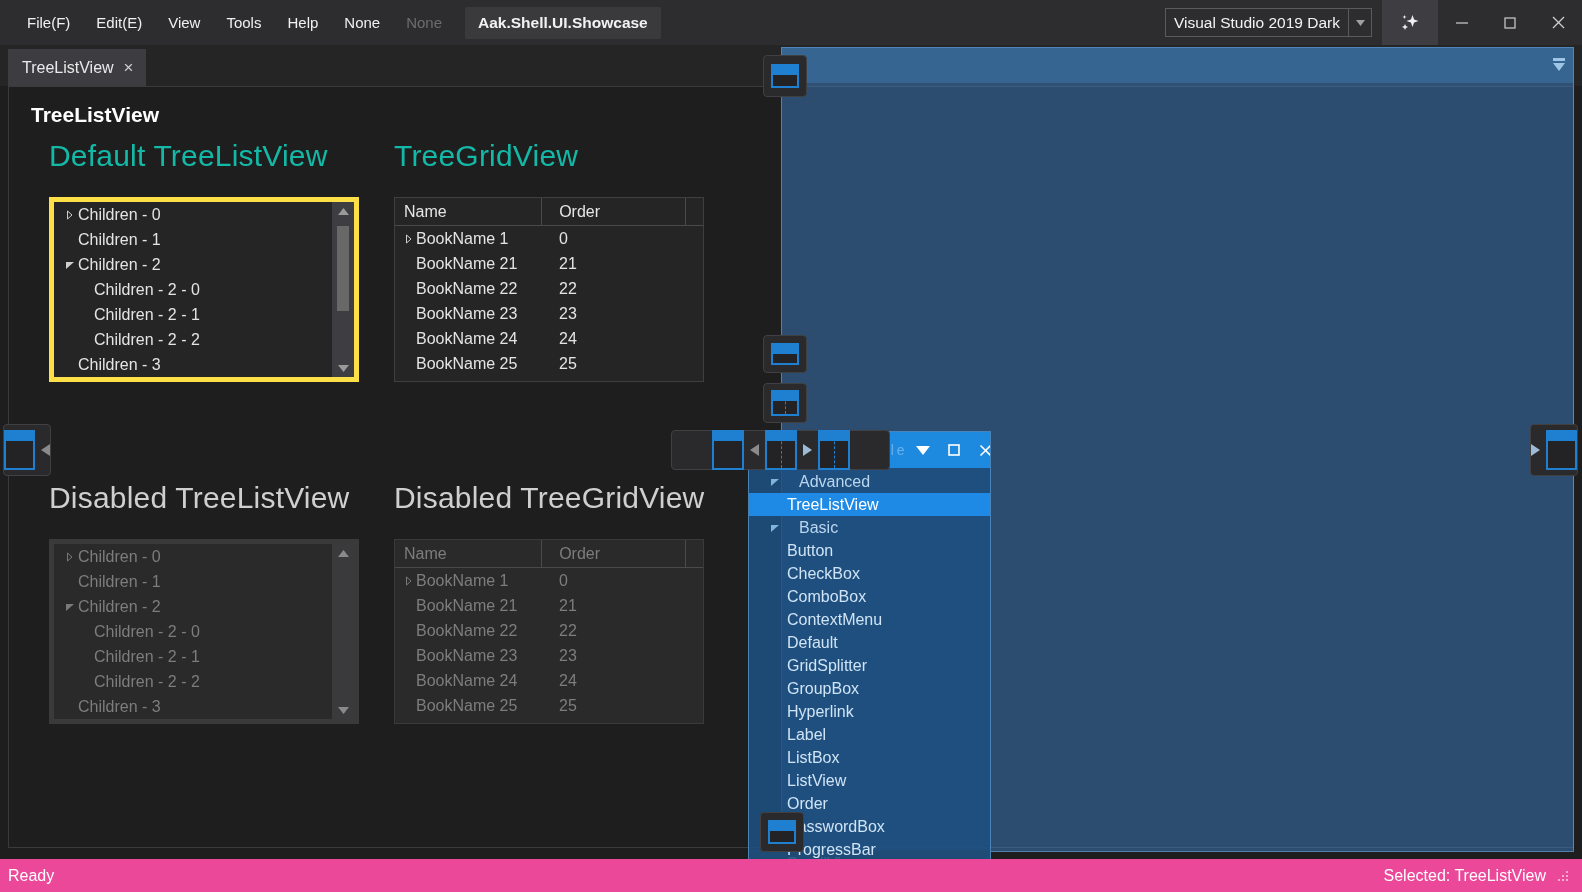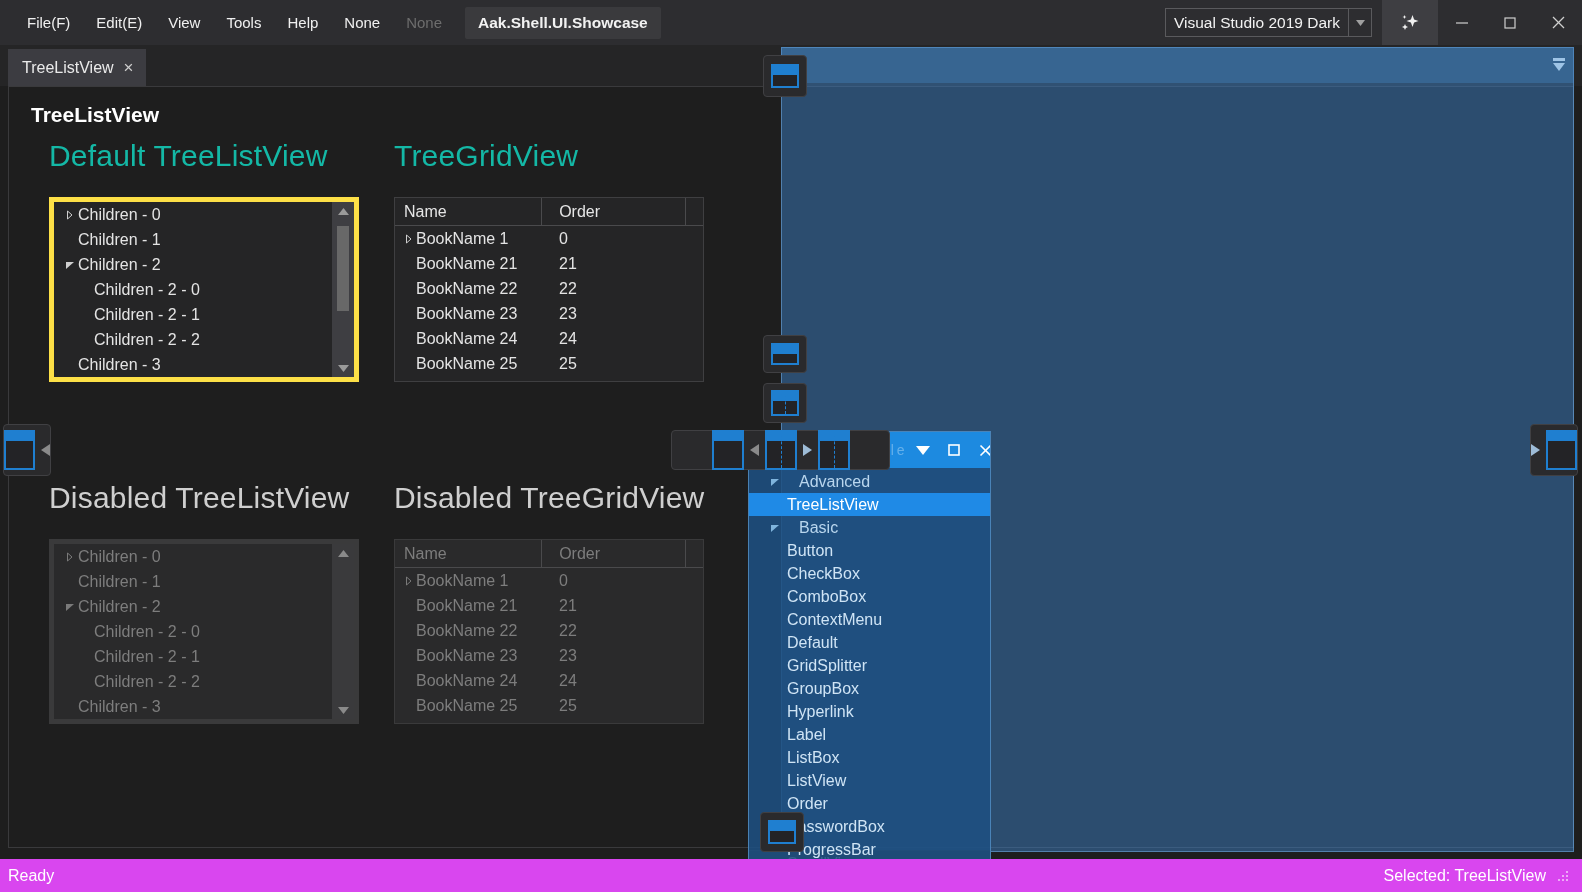--- a/index.html
+++ b/index.html
@@ -105,21 +105,21 @@
   .gridbox.disabled .ghead .hc{color:#7d7d7d;}
   .hc.c1{width:155px;} .hc.c2{width:143px;} .hc.c3{flex:1;border-right:none;}
   .grow{display:flex;height:25px;align-items:center;font-size:16px;color:#e4e4e4;}
   .gridbox.disabled .grow{color:#7d7d7d;}
   .grow .gc1{width:155px;display:flex;align-items:center;padding-left:6px;box-sizing:border-box;text-align:center;}
   .grow .gc2{width:143px;padding-left:9px;box-sizing:border-box;}
   .grow .exp{width:15px;display:inline-flex;align-items:center;justify-content:center;}
 
   
   .statusbar{
-    position:absolute;left:0;bottom:0;width:1582px;height:33px;background:#d946ef;
+    position:absolute;left:0;bottom:0;width:1582px;height:33px;background:#ec4899;
     display:flex;align-items:center;color:#ffffff;font-size:16px;
   }
   .statusbar .left{padding-left:8px;}
   .statusbar .right{margin-left:auto;padding-right:12px;display:flex;align-items:center;gap:10px;}
   .grip{width:14px;height:14px;opacity:.55;}
 
   
   .dockpreview{
     position:absolute;background:rgba(60,130,200,0.48);
     border:1px solid rgba(120,180,235,.5);box-sizing:border-box;pointer-events:none;

